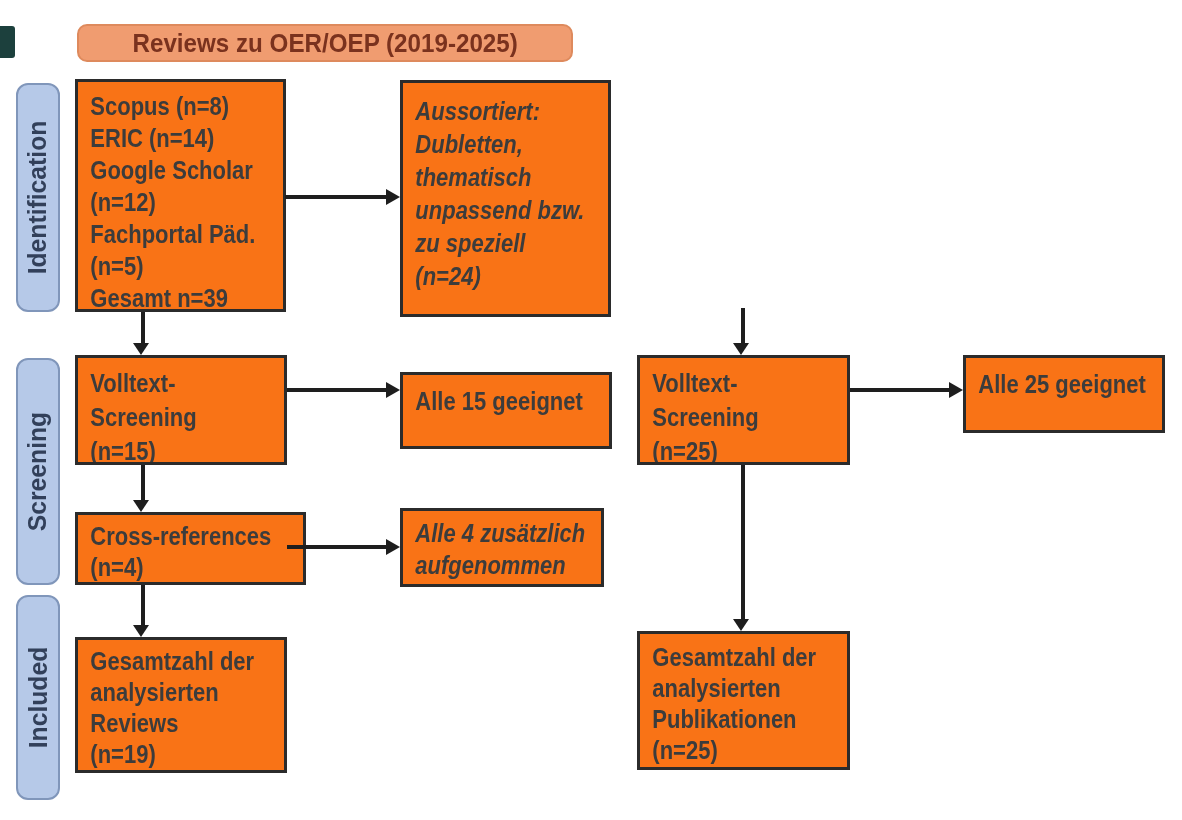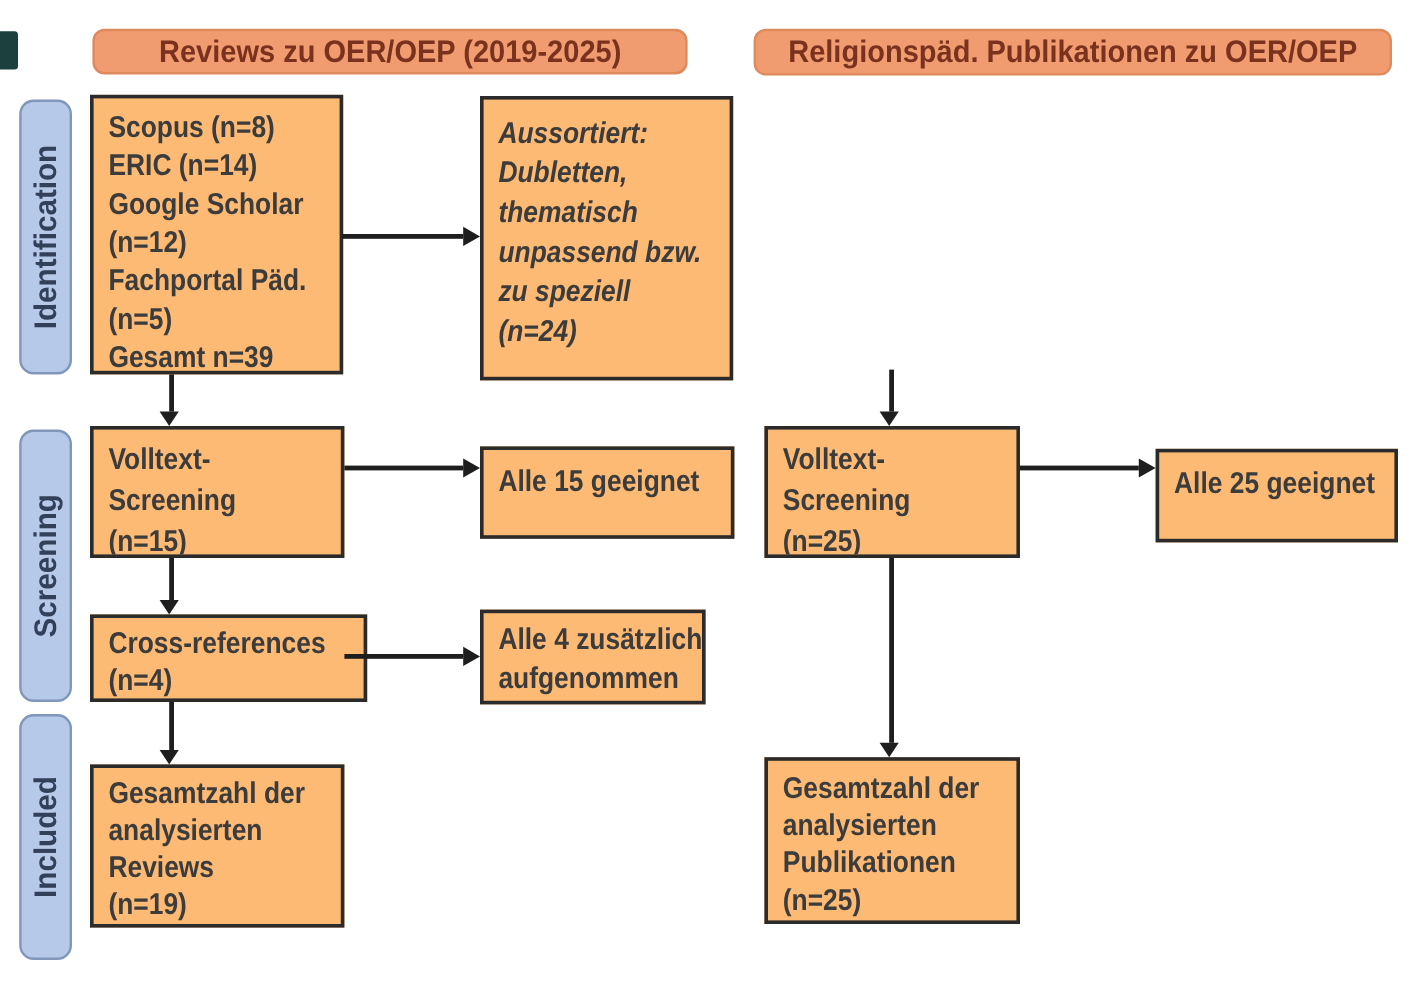--- a/index.html
+++ b/index.html
@@ -28,42 +28,42 @@
   
   .pill{position:absolute; background:var(--stage-fill);
     border:2px solid var(--stage-border); border-radius:12px;
     color:var(--stage-text); font-size:26px;
     display:flex; align-items:center; justify-content:center; overflow:visible;}
   #pill-identification{left:16px; top:83px;  width:40px; height:225px;}
   #pill-screening     {left:16px; top:358px; width:40px; height:223px;}
   #pill-included      {left:16px; top:595px; width:40px; height:201px;}
   .pill-text{transform:rotate(-90deg) scaleX(0.95); white-space:nowrap;}
   
-  .box{position:absolute; background:#fdba74; border:3px solid var(--box-border);
+  .box{position:absolute; background:#f97316; border:3px solid var(--box-border);
     color:var(--box-text); font-size:25px; box-sizing:border-box; overflow:hidden;}
   .box-text{white-space:pre; transform:scaleX(0.88); transform-origin:0 0;
     line-height:32px; padding:8px 0 0 14px;}
   #b-l1{left:75px;  top:79px;  width:211px; height:233px;}
   #b-l2{left:400px; top:80px;  width:211px; height:237px;font-style:italic;}
   #b-l2 .box-text{padding-top:12px; line-height:33px;}
   #b-l3{left:75px;  top:355px; width:212px; height:110px;}
   #b-l3 .box-text{line-height:34px;}
   #b-l4{left:400px; top:372px; width:212px; height:77px;}
   #b-l4 .box-text{padding-top:10px;}
   #b-l5{left:75px;  top:512px; width:231px; height:73px;}
   #b-l5 .box-text{padding-top:6px; line-height:31px;}
-  #b-l6{left:400px; top:508px; width:188px; height:79px;}
+  #b-l6{left:400px; top:508px; width:204px; height:79px;font-style:italic;}
   #b-l6 .box-text{padding-top:6px;}
   #b-l7{left:75px;  top:637px; width:212px; height:136px;}
   #b-l7 .box-text{padding-top:6px; line-height:31px;}
   #b-r1{left:635px; top:82px;  width:525px; height:226px; font-size:22px;}
   #b-r1 .box-text{padding:10px 0 0 12px; line-height:30px;}
   #b-r2{left:637px; top:355px; width:213px; height:110px;}
   #b-r2 .box-text{line-height:34px;}
-  #b-r3{left:963px; top:374px; width:202px; height:78px;}
+  #b-r3{left:963px; top:355px; width:202px; height:78px;}
   #b-r3 .box-text{padding-top:10px;}
   #b-r4{left:637px; top:631px; width:213px; height:139px;}
   #b-r4 .box-text{line-height:31px;}
   
   .hline,.vline{position:absolute; background:var(--arrow);}
   .hline{height:4px;} .vline{width:4px;}
   .head-right{position:absolute; width:0; height:0;
     border-top:8px solid transparent; border-bottom:8px solid transparent;
     border-left:14px solid var(--arrow);}
   .head-down{position:absolute; width:0; height:0;
@@ -81,23 +81,20 @@
 </style>
 </head>
 <body>
 
 <div class="canvas">
 
   <div class="artifact"></div>
 
   <div class="hdr" id="hdr-left">
     <span class="hdr-text">Reviews zu OER/OEP (2019-2025)</span>
-  </div>
-  <div class="hdr" id="hdr-right">
-    <span class="hdr-text">Religionspäd. Publikationen zu OER/OEP</span>
   </div>
 
   <div class="pill" id="pill-identification">
     <span class="pill-text">Identification</span>
   </div>
   <div class="pill" id="pill-screening">
     <span class="pill-text">Screening</span>
   </div>
   <div class="pill" id="pill-included">
     <span class="pill-text">Included</span>

